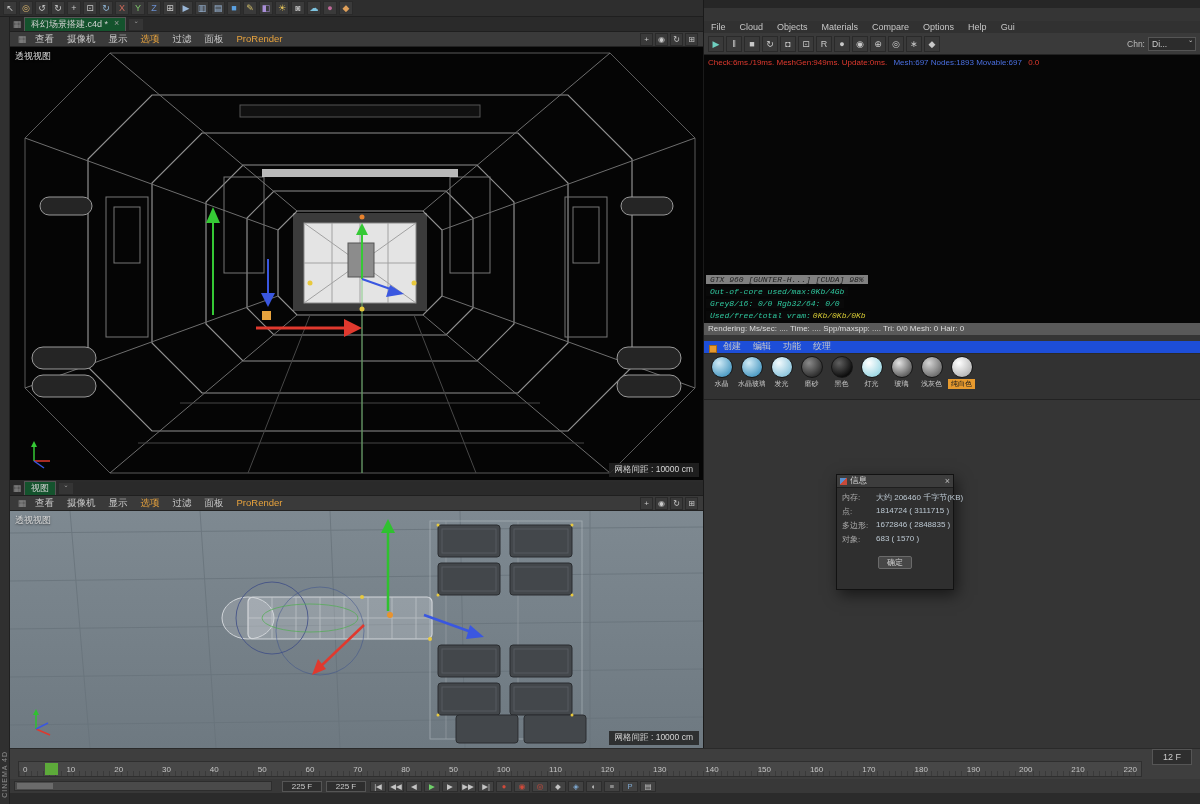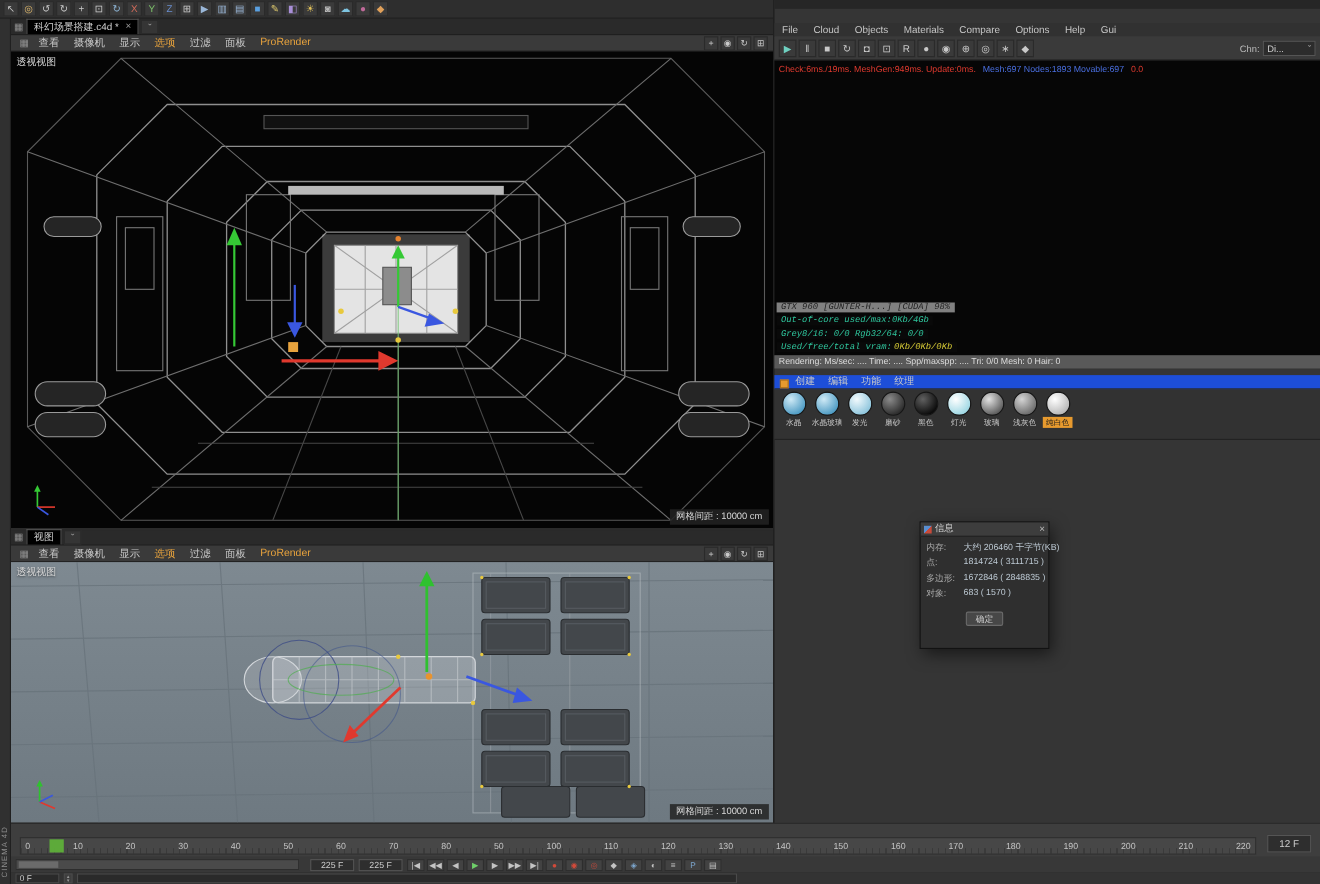--- a/index.html
+++ b/index.html
@@ -17,21 +17,21 @@
   #left-strip { position:absolute; left:0; top:17px; width:10px; bottom:0; background:#303030; border-right:1px solid #202020; }
   #left-strip span { position:absolute; bottom:6px; left:1px; writing-mode:vertical-rl; transform:rotate(180deg);
     font-size:7px; letter-spacing:1px; color:#8e8e8e; white-space:nowrap; }
 
   
   .tabrow { position:absolute; left:10px; width:693px; background:#2a2a2a; display:flex; align-items:flex-end;
     font-size:9px; border-bottom:1px solid #1f1f1f; }
   #doc-tab-row { top:17px; height:15px; }
   #vp2-tabrow { top:482px; height:14px; }
   .row-icon { width:14px; text-align:center; color:#8f8f8f; font-size:9px; line-height:14px; }
-  .doc-tab { background:#000000; border:1px solid #555; border-bottom:none; height:14px; padding:0 6px;
+  .doc-tab { background:#14532d; border:1px solid #555; border-bottom:none; height:14px; padding:0 6px;
     display:flex; gap:6px; color:#d2d2d2; }
   .tab-close { color:#999; }
   .tab-dd { width:16px; height:13px; background:#353535; border:1px solid #2a2a2a; color:#999;
     text-align:center; line-height:12px; margin-left:2px; }
 
   
   .vmenubar { position:absolute; left:10px; width:693px; height:15px; background:#3a3a3a;
     border-bottom:1px solid #222; display:flex; align-items:center; padding:0 5px; font-size:9.5px; }
   #vp1-menubar { top:32px; } #vp2-menubar { top:496px; }
   .vmenu-list { display:flex; gap:13px; margin-left:6px; }
@@ -48,21 +48,21 @@
     background:rgba(35,35,35,.85); padding:1px 6px; }
 
   
   #timeline { position:absolute; left:10px; top:748px; width:1190px; height:31px; background:#3e3e3e; border-top:1px solid #2a2a2a; }
   #ruler { position:absolute; left:8px; right:58px; bottom:2px; height:16px; background:#474747; border:1px solid #2f2f2f;
     background-image:repeating-linear-gradient(to right,#3a3a3a 0 1px,transparent 1px 6px);
     background-size:100% 5px; background-position:0 100%; background-repeat:no-repeat; }
   #tick-row { display:flex; justify-content:space-between; padding:0 4px; height:100%; align-items:center; }
   .tick { font-size:8px; color:#c4c4c4; }
   #frame-marker { position:absolute; left:26px; top:1px; bottom:1px; width:13px; background:#5fb33a; opacity:.92; }
-  #frame-indicator-box { position:absolute; right:8px; bottom:4px; width:40px; height:16px; background:#2e2e2e;
+  #frame-indicator-box { position:absolute; right:8px; bottom:14px; width:40px; height:16px; background:#2e2e2e;
     border:1px solid #555; font-size:9px; color:#ccc; text-align:center; line-height:15px; }
 
   
   #transport { position:absolute; left:10px; top:779px; width:1190px; height:14px; background:#383838;
     display:flex; align-items:center; gap:2px; padding:0 4px; font-size:8px; }
   #range-slider { width:258px; height:10px; background:#4a4a4a; border:1px solid #2d2d2d; position:relative; margin-right:8px; }
   #range-handle { position:absolute; left:2px; top:1px; bottom:1px; width:36px; background:#6b6b6b; }
   .tfield { width:40px; height:11px; background:#2e2e2e; border:1px solid #555; color:#ccc;
     text-align:center; line-height:10px; font-size:8px; margin-right:2px; }
   #transport-icons { display:flex; gap:2px; }
@@ -458,25 +458,20 @@
         <span class="ticon2" style="color: rgb(208, 74, 58);">◎</span>
         <span class="ticon2">◆</span>
         <span class="ticon2" style="color: rgb(126, 168, 208);">◈</span>
         <span class="ticon2">◐</span>
         <span class="ticon2">≡</span>
         <span class="ticon2" style="color: rgb(126, 168, 208);">P</span>
         <span class="ticon2">▤</span>
       </div>
   </div>
 
-  <div id="statusbar">
-    <div id="frame-field">0 F</div>
-    <div id="frame-stepper">▲<br>▼</div>
-    <div id="status-long-field"></div>
-  </div>
 
   <div id="right-panel">
     <div class="rp-topgap"></div>
 
 
     <div id="lv-menubar">
       <div id="lv-menu-list">
 
       <span>File</span>
           <span>Cloud</span>

